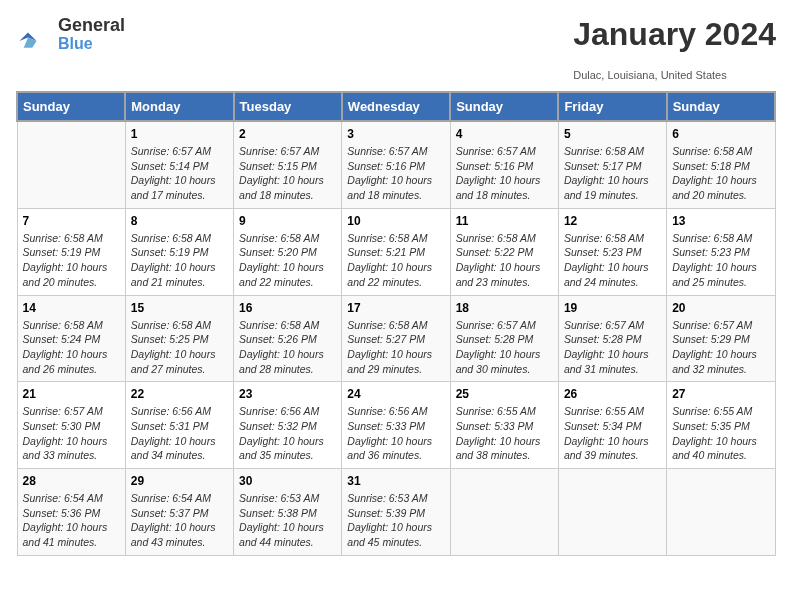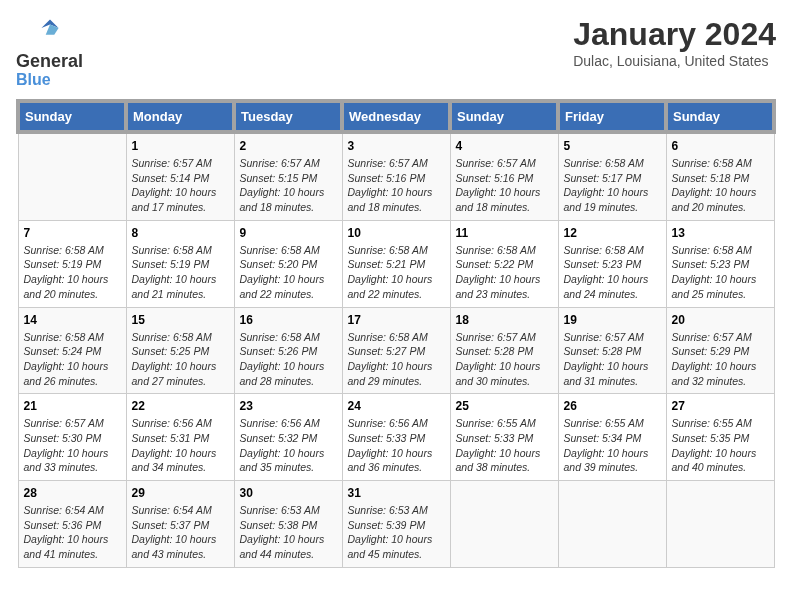--- a/index.html
+++ b/index.html
@@ -11,23 +11,22 @@
       padding: 16px;
     }
     .header-area {
       display: flex;
       justify-content: space-between;
       align-items: flex-start;
       margin-bottom: 10px;
     }
     .logo {
       display: flex;
-      align-items: center;
-      gap: 12px;
-      flex-direction: column;
+      align-items: flex-end;
+      gap: 18px;
     }
     .logo-text-general {
       font-size: 18px;
       font-weight: bold;
       color: #333;
       line-height: 1;
     }
     .logo-text-blue {
       font-size: 16px;
       font-weight: bold;
@@ -40,36 +39,37 @@
     }
     .title-area {
       text-align: left;
     }
     .month-title {
       font-size: 32px;
       font-weight: bold;
       color: #333;
     }
     .location-title {
-      font-size: 14px;
+      font-size: 11px;
       color: #555;
+      margin-top: 16px;
     }
     table {
       width: 100%;
       border-collapse: collapse;
       font-size: 11px;
     }
     thead tr th {
       background-color: #3a6eb5;
       color: #fff;
       text-align: left;
       padding: 6px 5px;
       font-size: 13px;
       font-weight: bold;
-      border: 4px solid #a3a3a3;
+      border: 2px solid #a3a3a3;
     }
     tbody tr td {
       vertical-align: top;
       padding: 5px 5px;
       border: 1px solid #ccc;
       background: #fff;
       width: 108px;
       min-height: 80px;
     }
     tbody tr:nth-child(odd) td {

